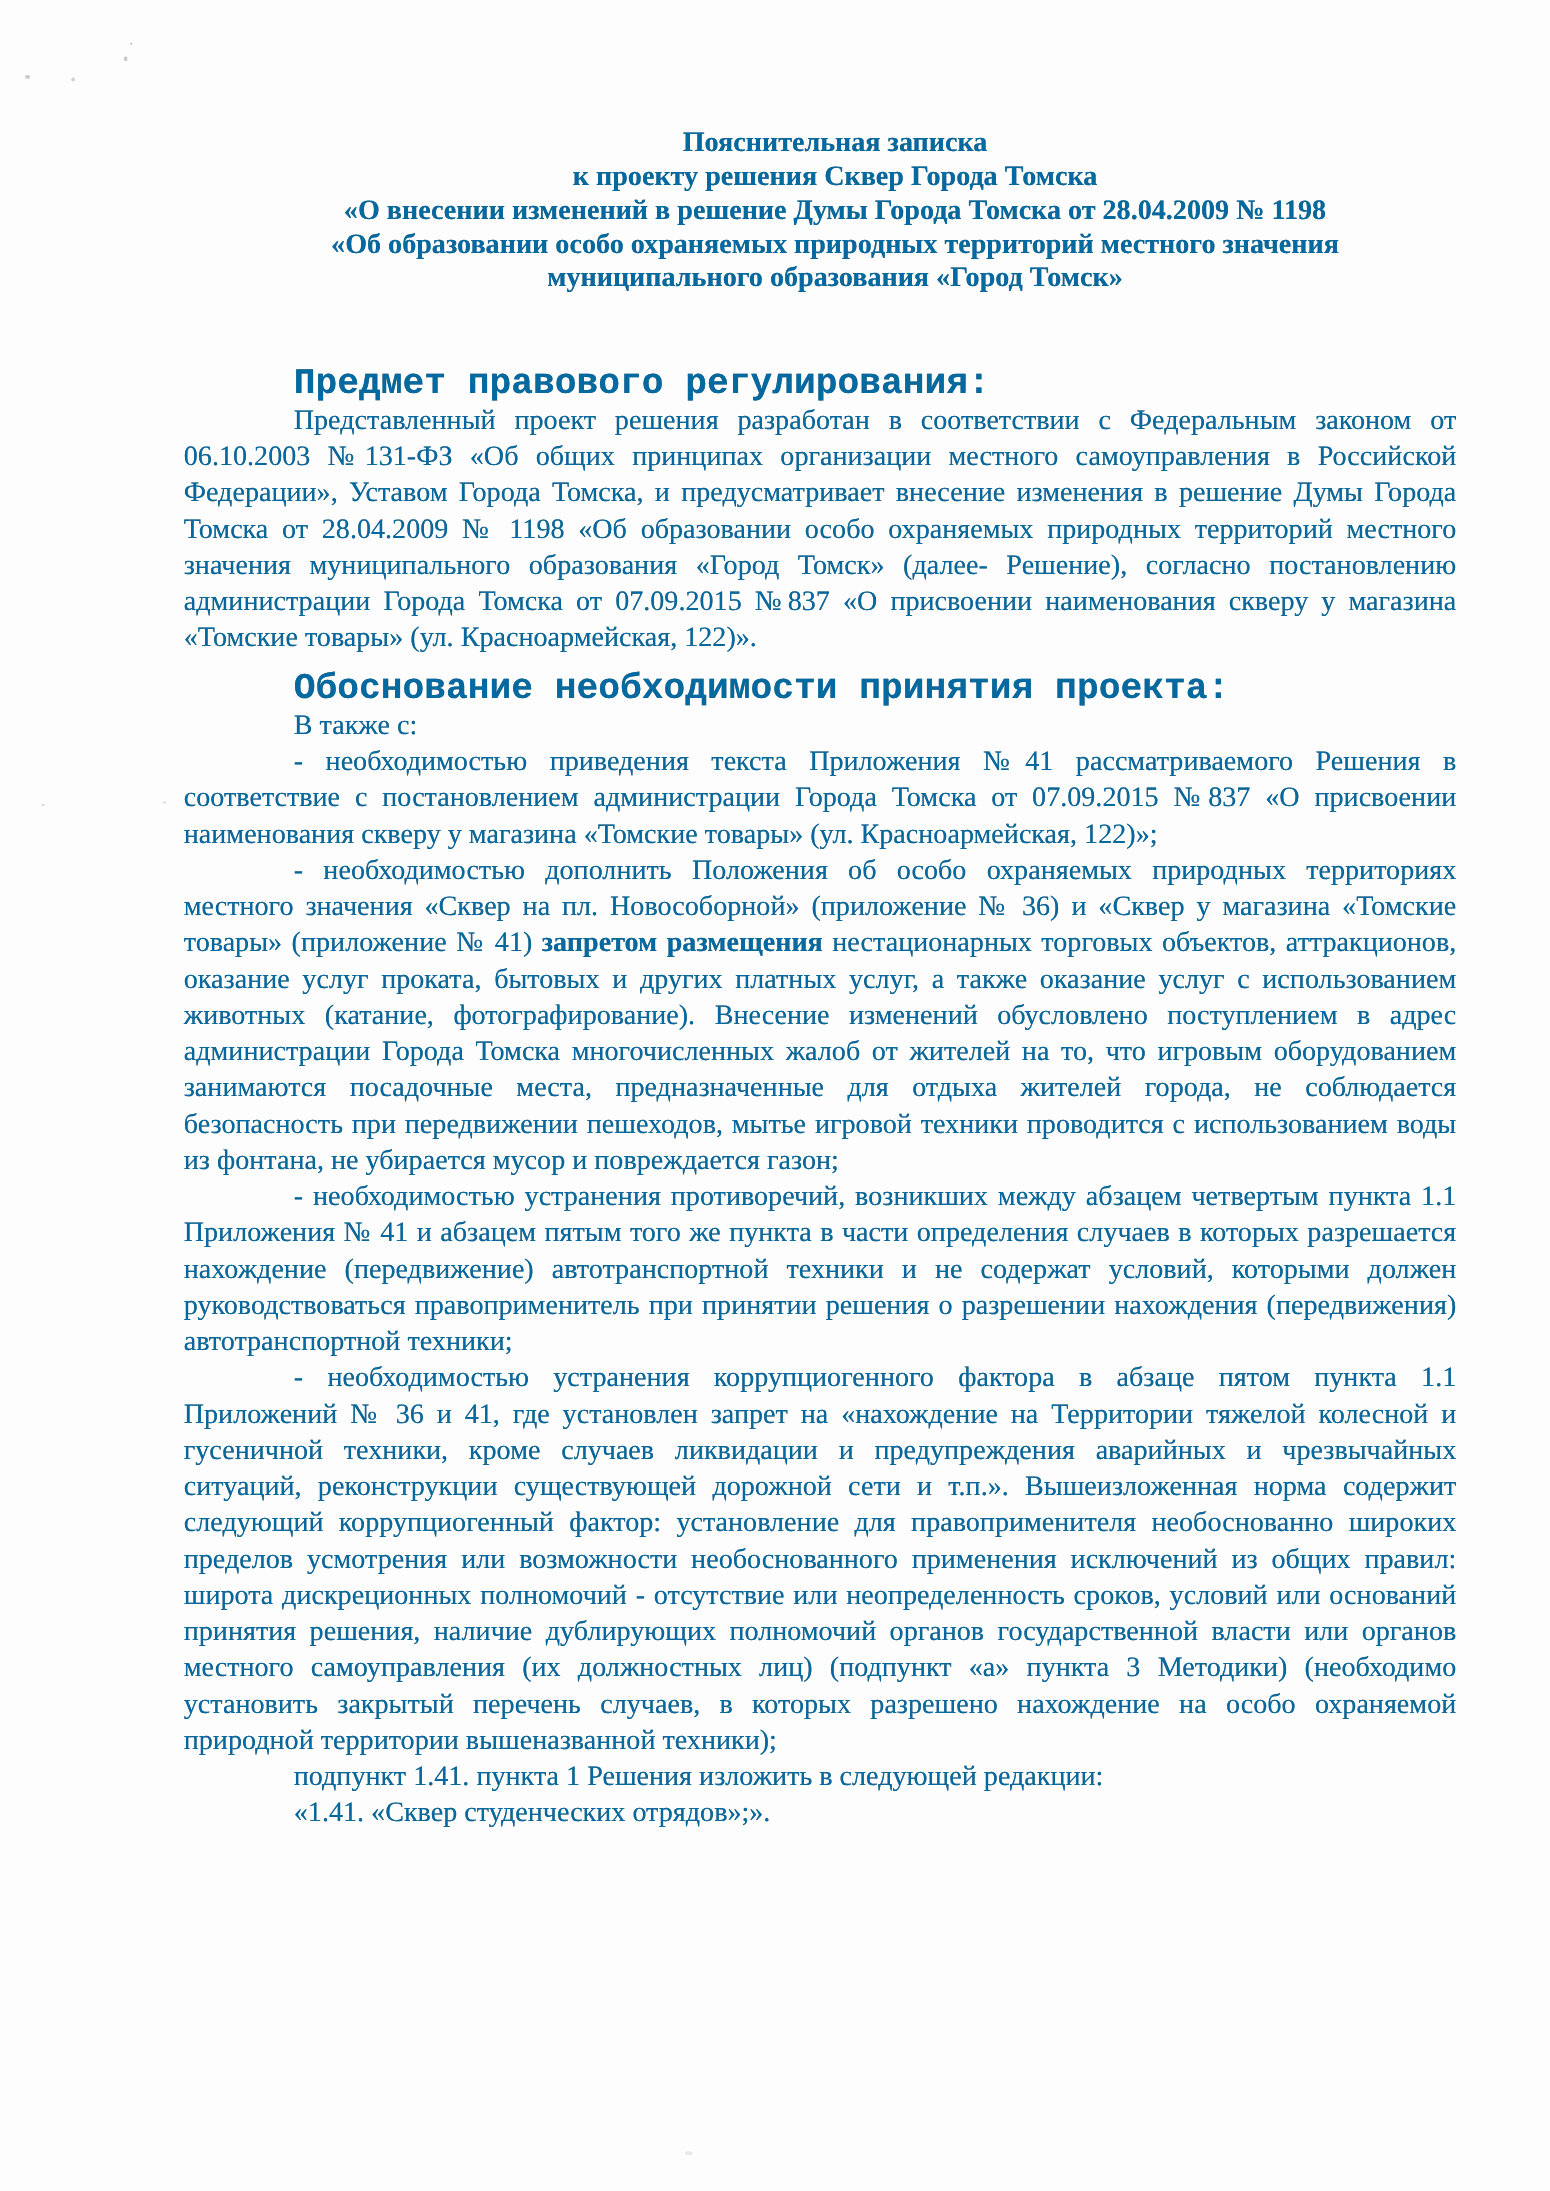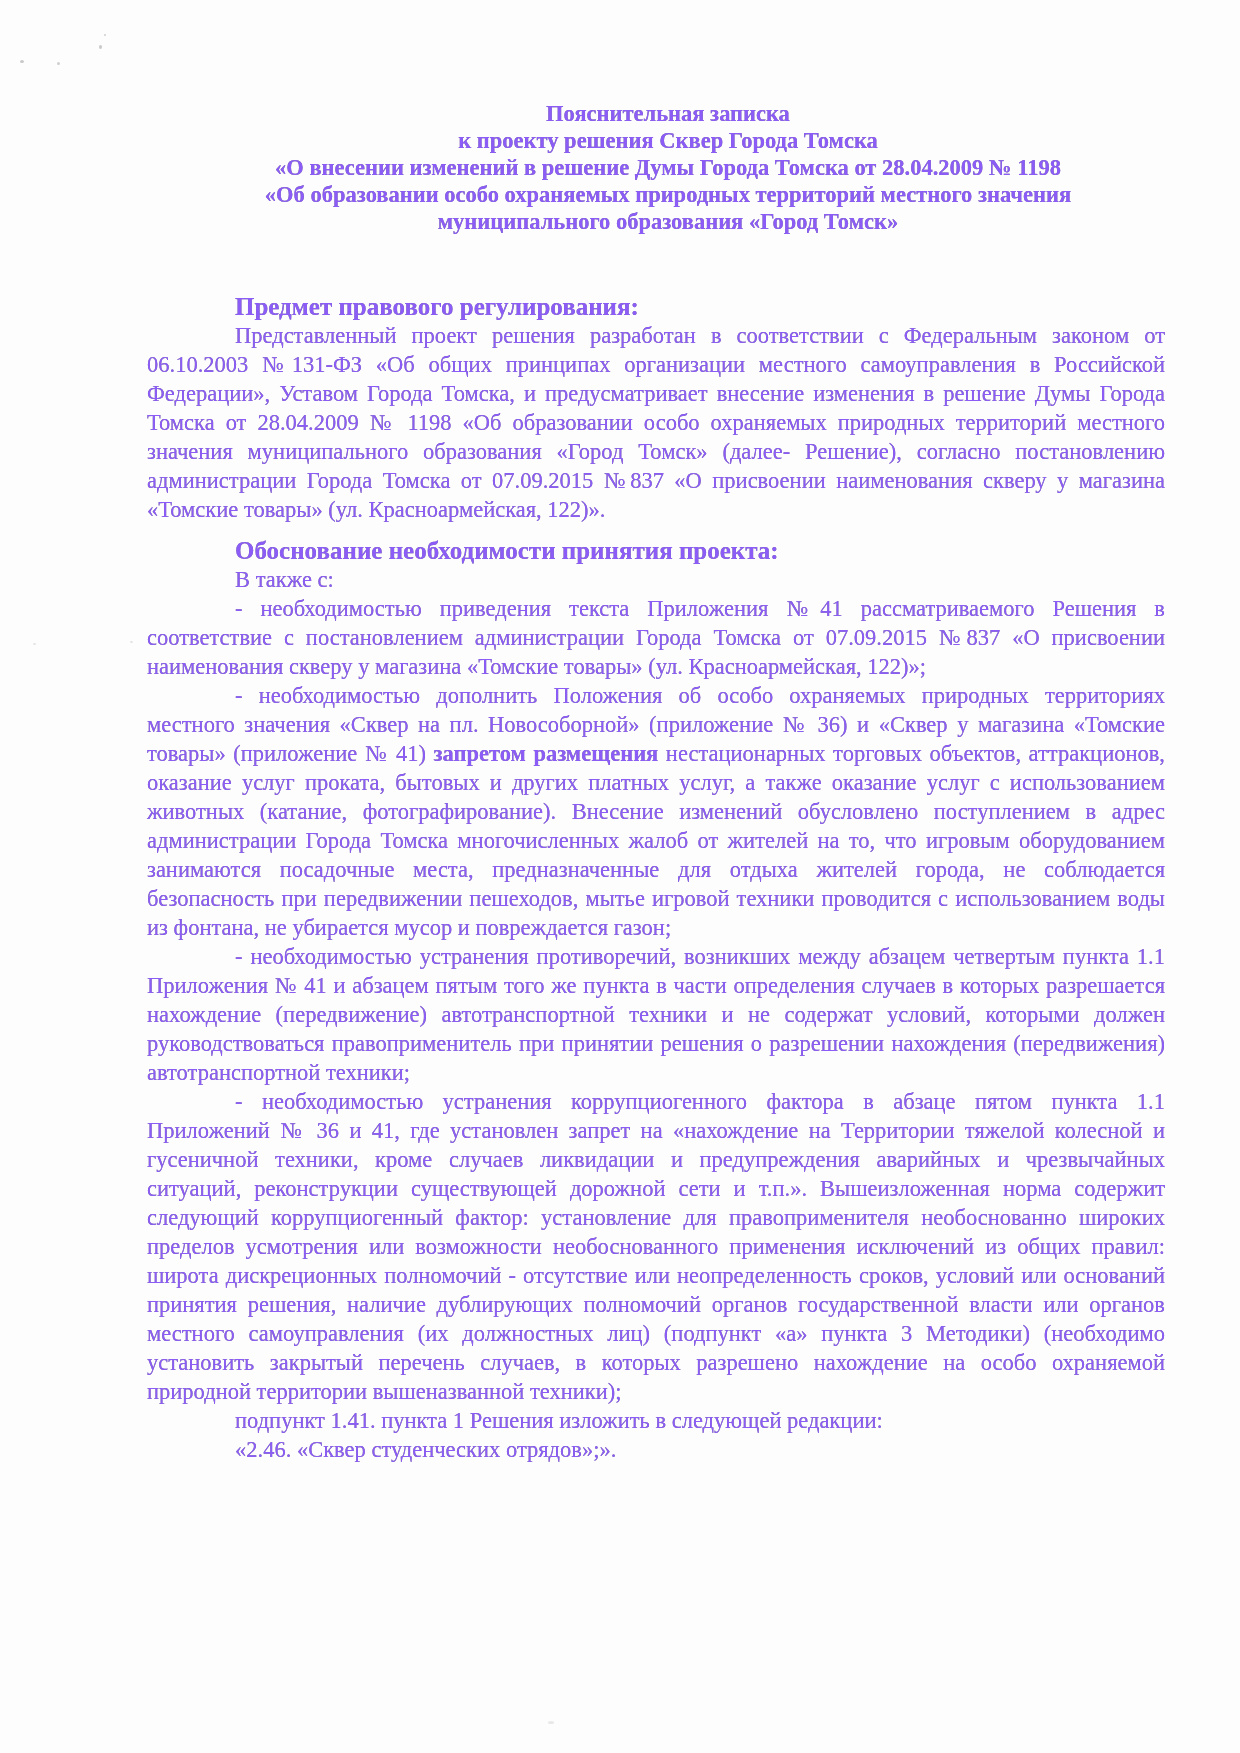--- a/index.html
+++ b/index.html
@@ -7,21 +7,21 @@
     padding: 0;
     background: #ffffff;
   }
   .page {
     position: relative;
     width: 1240px;
     height: 1753px;
     background: #fdfdfd;
     overflow: hidden;
     font-family: "Liberation Serif", "DejaVu Serif", serif;
-    color: #8b5cf6;
+    color: #0369a1;
   }
   .content {
     position: absolute;
     left: 147px;
     top: 100px;
     width: 1018px;
     font-size: 22.5px;
     line-height: 29px;
     text-align: justify;
     text-shadow: 0 0 0.5px rgba(20,20,20,0.55);
@@ -30,22 +30,23 @@
     text-align: center;
     font-weight: bold;
     line-height: 27px;
     margin-left: 24px; 
   }
   .title-line { white-space: nowrap; }
   .section-heading {
     font-weight: bold;
     margin: 0;
     padding-left: 88px;
-    font-size: 25px;
+    font-size: 29px;
     line-height: 29px;
+    font-family: Liberation Mono, monospace;
   }
   .heading-subject { margin-top: 57px; }
   .heading-justification { margin-top: 12px; }
   p.para {
     margin: 0;
     text-indent: 88px;
   }
   .bold-inline { font-weight: bold; margin-top: 35px; }
   
   .speck {
@@ -83,17 +84,17 @@
     </div>
 
     <div>
       <h2 class="section-heading heading-justification">Обоснование необходимости принятия проекта:</h2>
       <p class="para">В также с:</p>
       <p class="para">- необходимостью приведения текста Приложения №41 рассматриваемого Решения в соответствие с постановлением администрации Города Томска от 07.09.2015 №837 «О присвоении наименования скверу у магазина «Томские товары» (ул. Красноармейская, 122)»;</p>
       <p class="para"><span>- необходимостью дополнить Положения об особо охраняемых природных территориях местного значения «Сквер на пл. Новособорной» (приложение № 36) и «Сквер у магазина «Томские товары» (приложение № 41) </span><span class="bold-inline">запретом размещения</span><span> нестационарных торговых объектов, аттракционов, оказание услуг проката, бытовых и других платных услуг, а также оказание услуг с использованием животных (катание, фотографирование). Внесение изменений обусловлено поступлением в адрес администрации Города Томска многочисленных жалоб от жителей на то, что игровым оборудованием занимаются посадочные места, предназначенные для отдыха жителей города, не соблюдается безопасность при передвижении пешеходов, мытье игровой техники проводится с использованием воды из фонтана, не убирается мусор и повреждается газон;</span></p>
       <p class="para">- необходимостью устранения противоречий, возникших между абзацем четвертым пункта 1.1 Приложения № 41 и абзацем пятым того же пункта в части определения случаев в которых разрешается нахождение (передвижение) автотранспортной техники и не содержат условий, которыми должен руководствоваться правоприменитель при принятии решения о разрешении нахождения (передвижения) автотранспортной техники;</p>
       <p class="para">- необходимостью устранения коррупциогенного фактора в абзаце пятом пункта 1.1 Приложений № 36 и 41, где установлен запрет на «нахождение на Территории тяжелой колесной и гусеничной техники, кроме случаев ликвидации и предупреждения аварийных и чрезвычайных ситуаций, реконструкции существующей дорожной сети и т.п.». Вышеизложенная норма содержит следующий коррупциогенный фактор: установление для правоприменителя необоснованно широких пределов усмотрения или возможности необоснованного применения исключений из общих правил: широта дискреционных полномочий - отсутствие или неопределенность сроков, условий или оснований принятия решения, наличие дублирующих полномочий органов государственной власти или органов местного самоуправления (их должностных лиц) (подпункт «а» пункта 3 Методики) (необходимо установить закрытый перечень случаев, в которых разрешено нахождение на особо охраняемой природной территории вышеназванной техники);</p>
       <p class="para">подпункт 1.41. пункта 1 Решения изложить в следующей редакции:</p>
-      <p class="para">«2.46. «Сквер студенческих отрядов»;».</p>
+      <p class="para">«1.41. «Сквер студенческих отрядов»;».</p>
     </div>
 
   </div>
 </div>
 
 </body></html>

